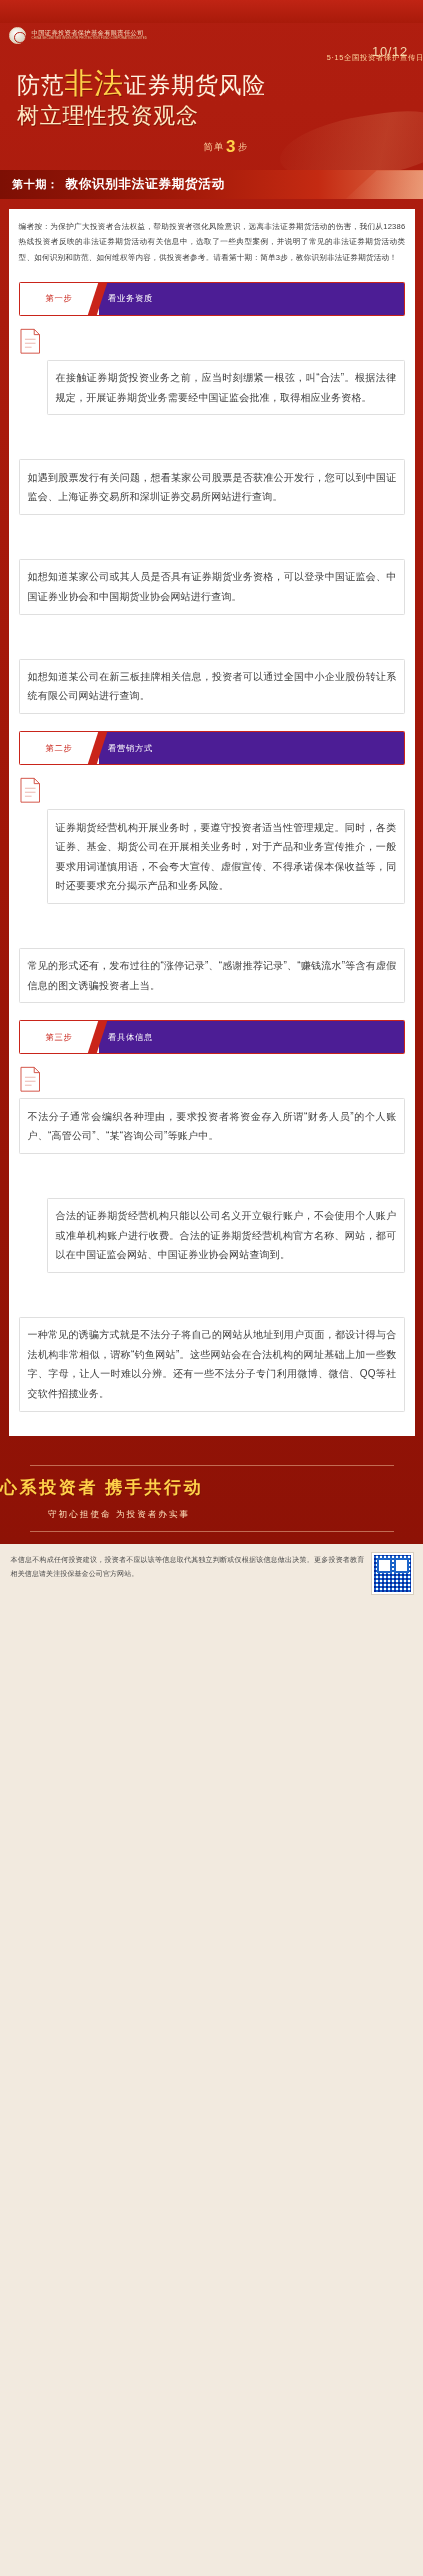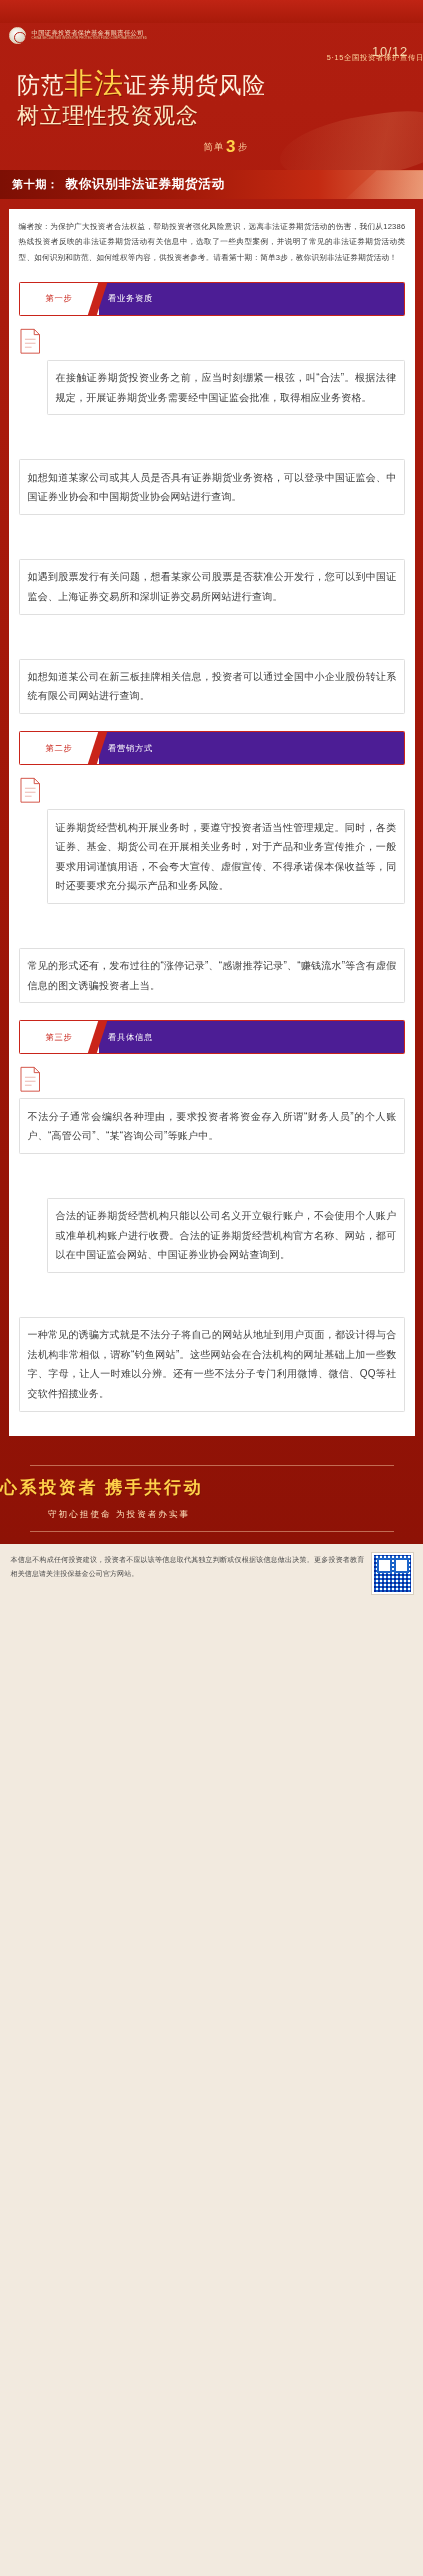--- a/index.html
+++ b/index.html
@@ -338,22 +338,22 @@
       <div class="step-right">看业务资质</div>
     </div>
     <div class="doc-deco">
       <svg class="doc-icon" viewBox="0 0 34 40">
         <path d="M3 2 h20 l8 8 v28 h-28 z" fill="none" stroke="#d04a3c" stroke-width="1.4"></path>
         <path d="M23 2 v8 h8" fill="none" stroke="#d04a3c" stroke-width="1.4"></path>
         <path d="M9 17 h16 M9 23 h16 M9 29 h10" stroke="#e7a39a" stroke-width="1.2"></path>
       </svg>
     </div>
     <div class="pblock lead">在接触证券期货投资业务之前，应当时刻绷紧一根弦，叫“合法”。根据法律规定，开展证券期货业务需要经中国证监会批准，取得相应业务资格。</div>
+    <div class="pblock">如遇到股票发行有关问题，想看某家公司股票是否获准公开发行，您可以到中国证监会、上海证券交易所和深圳证券交易所网站进行查询。</div>
     <div class="pblock">如想知道某家公司或其人员是否具有证券期货业务资格，可以登录中国证监会、中国证券业协会和中国期货业协会网站进行查询。</div>
-    <div class="pblock">如遇到股票发行有关问题，想看某家公司股票是否获准公开发行，您可以到中国证监会、上海证券交易所和深圳证券交易所网站进行查询。</div>
     <div class="pblock">如想知道某公司在新三板挂牌相关信息，投资者可以通过全国中小企业股份转让系统有限公司网站进行查询。</div>
 
     <div class="step-head">
       <div class="step-left">第二步</div>
       <div class="step-right">看营销方式</div>
     </div>
     <div class="doc-deco">
       <svg class="doc-icon" viewBox="0 0 34 40">
         <path d="M3 2 h20 l8 8 v28 h-28 z" fill="none" stroke="#d04a3c" stroke-width="1.4"></path>
         <path d="M23 2 v8 h8" fill="none" stroke="#d04a3c" stroke-width="1.4"></path>

